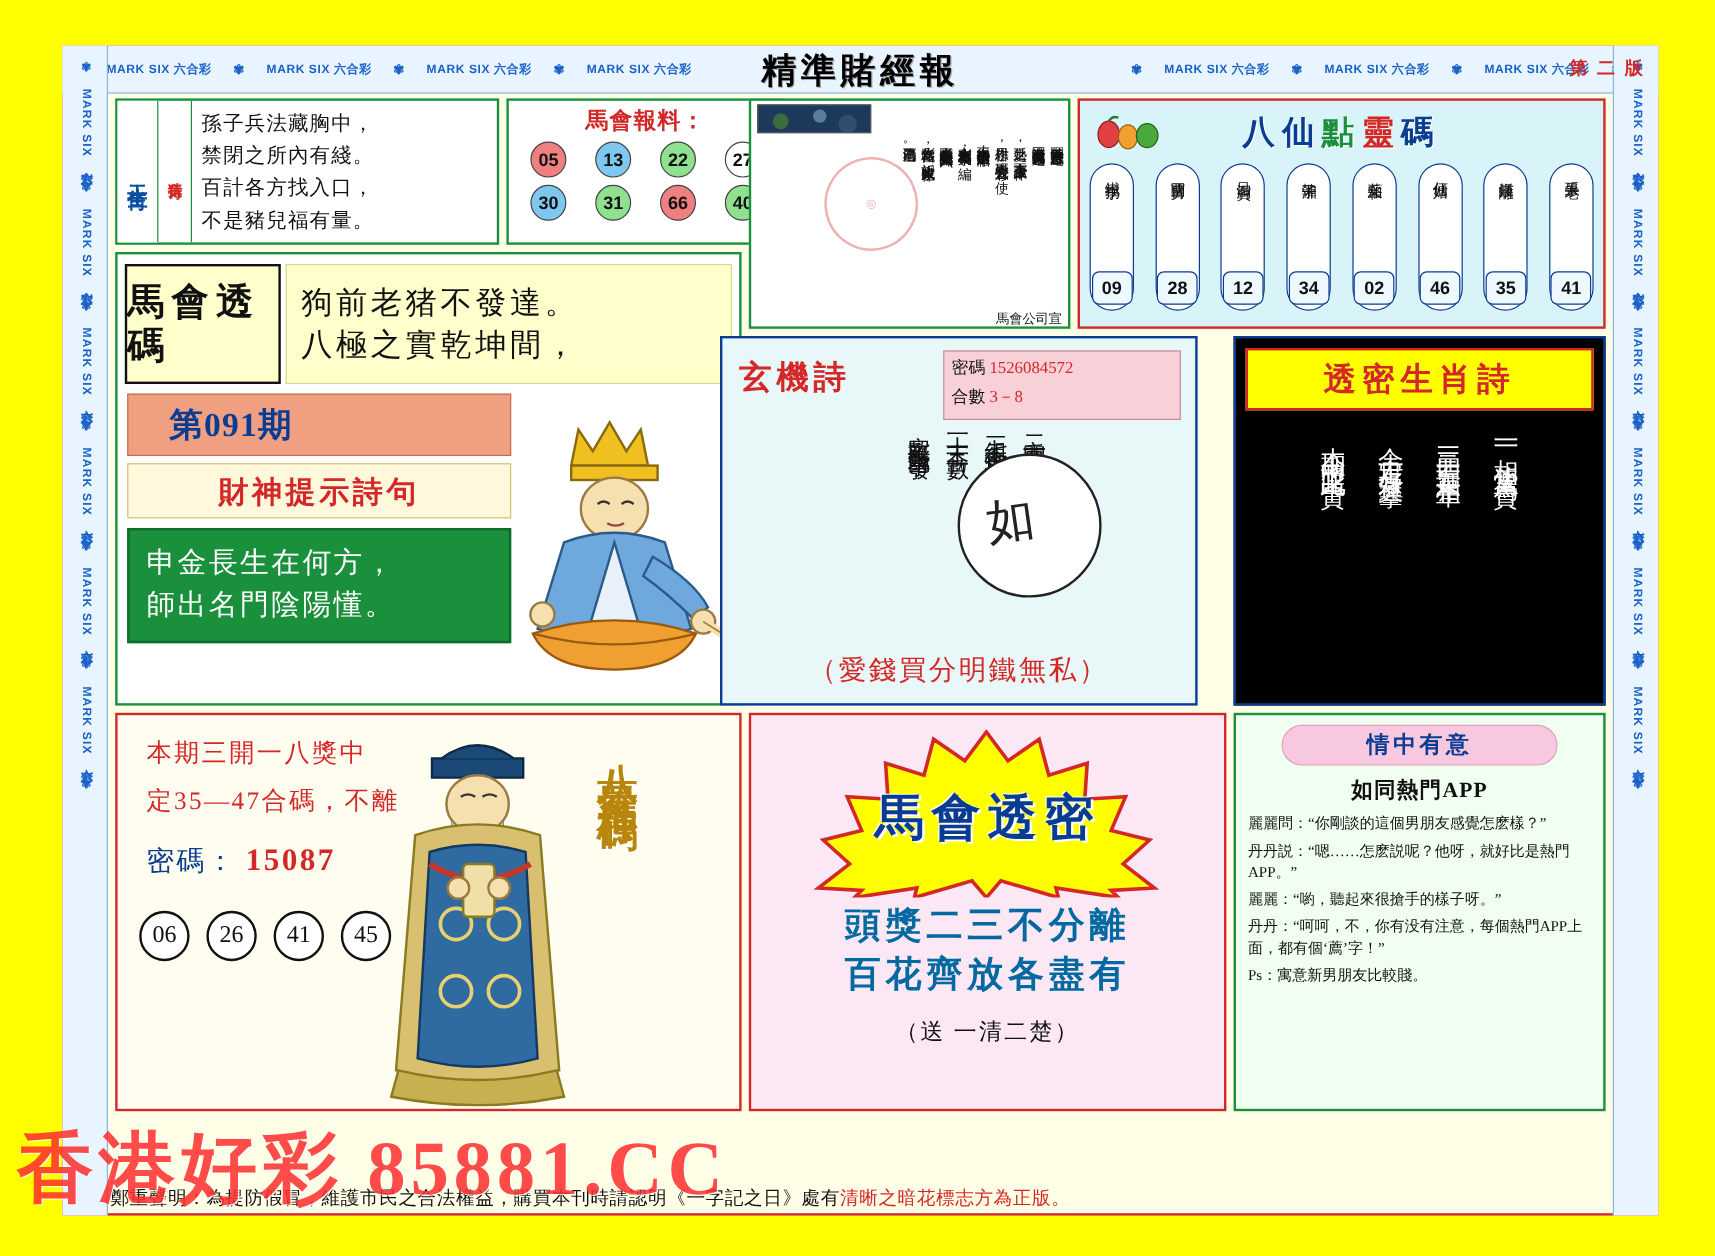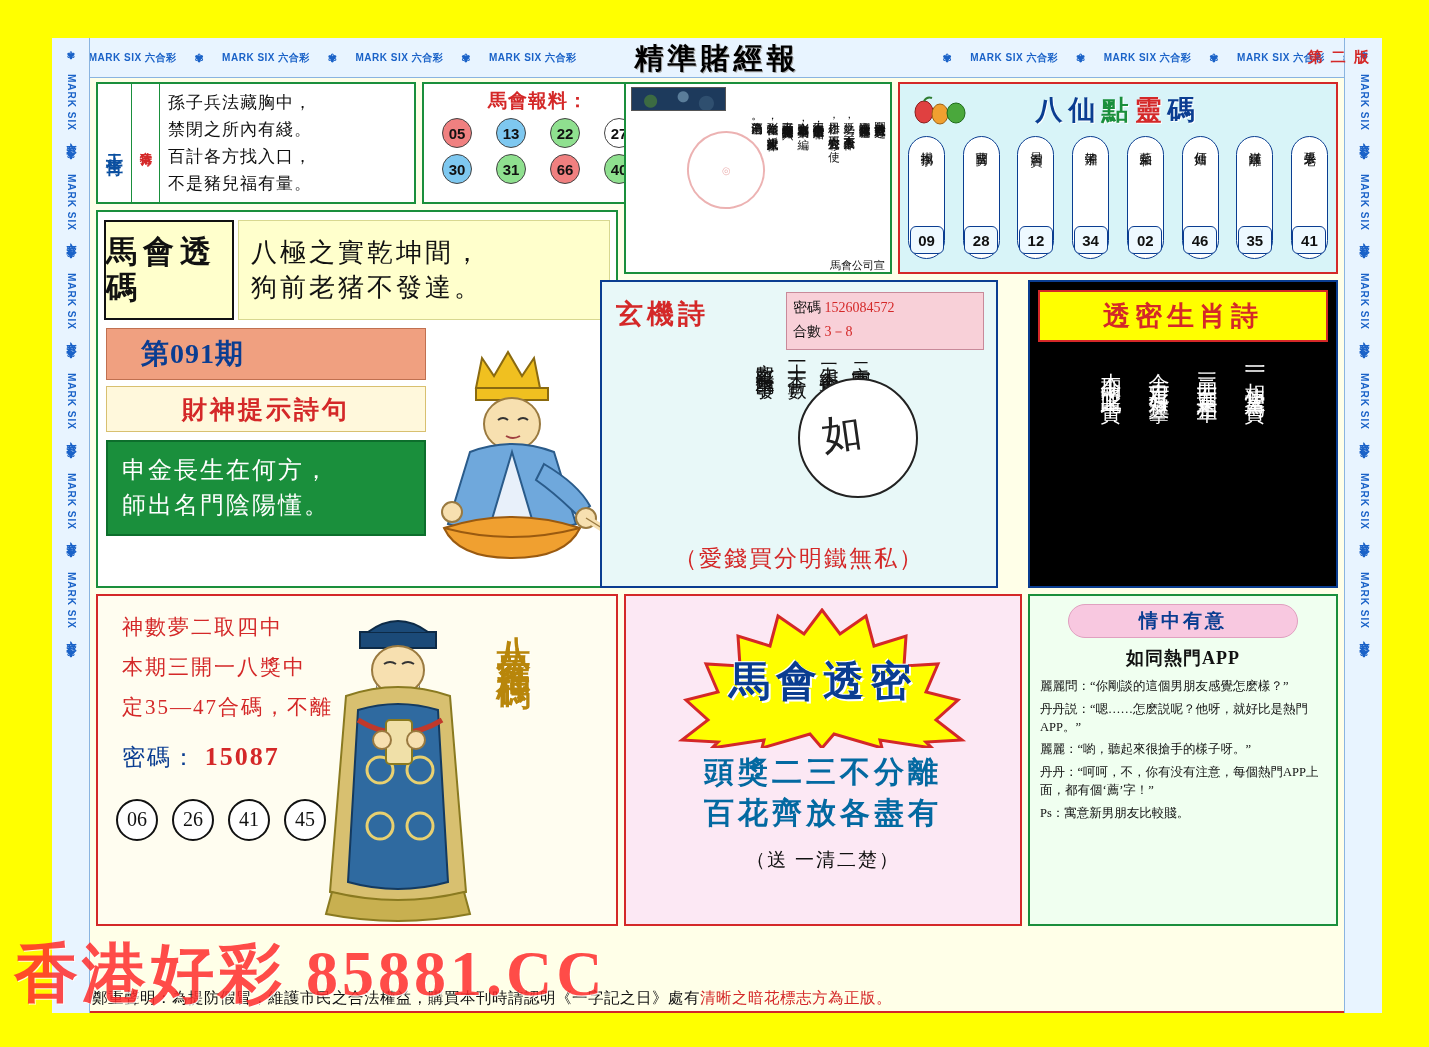--- a/index.html
+++ b/index.html
@@ -575,22 +575,22 @@
         </div>
       </div>
     </div>
 
     <div class="box" id="toutma">
       <div class="head">
         <div class="tag">
           <span>馬會透碼</span>
         </div>
         <div class="couplet">
+          <div>狗前老猪不發達。</div>
           <div>八極之實乾坤間，</div>
-          <div>狗前老猪不發達。</div>
         </div>
       </div>
       <div class="issue">
         <span>第091期</span>
       </div>
       <div class="subhd">
         <span>財神提示詩句</span>
       </div>
       <div class="poembox">
         <div>申金長生在何方，</div>
@@ -653,21 +653,20 @@
       <div class="vp">
         <div class="col">一一相連當為貴</div>
         <div class="col">三三四五重相牵</div>
         <div class="col">合十定有好運攀</div>
         <div class="col">本期中獎此中貴</div>
       </div>
     </div>
 
     <div class="box" id="dream">
       <div class="lines">
-        <div>神數夢二取四中</div>
         <div>本期三開一八獎中</div>
         <div>定35—47合碼，不離</div>
       </div>
       <div class="code">
         <span>密碼：</span>
         <b>15087</b>
       </div>
       <div class="balls">
         <div class="bb">06</div>
         <div class="bb">26</div>

